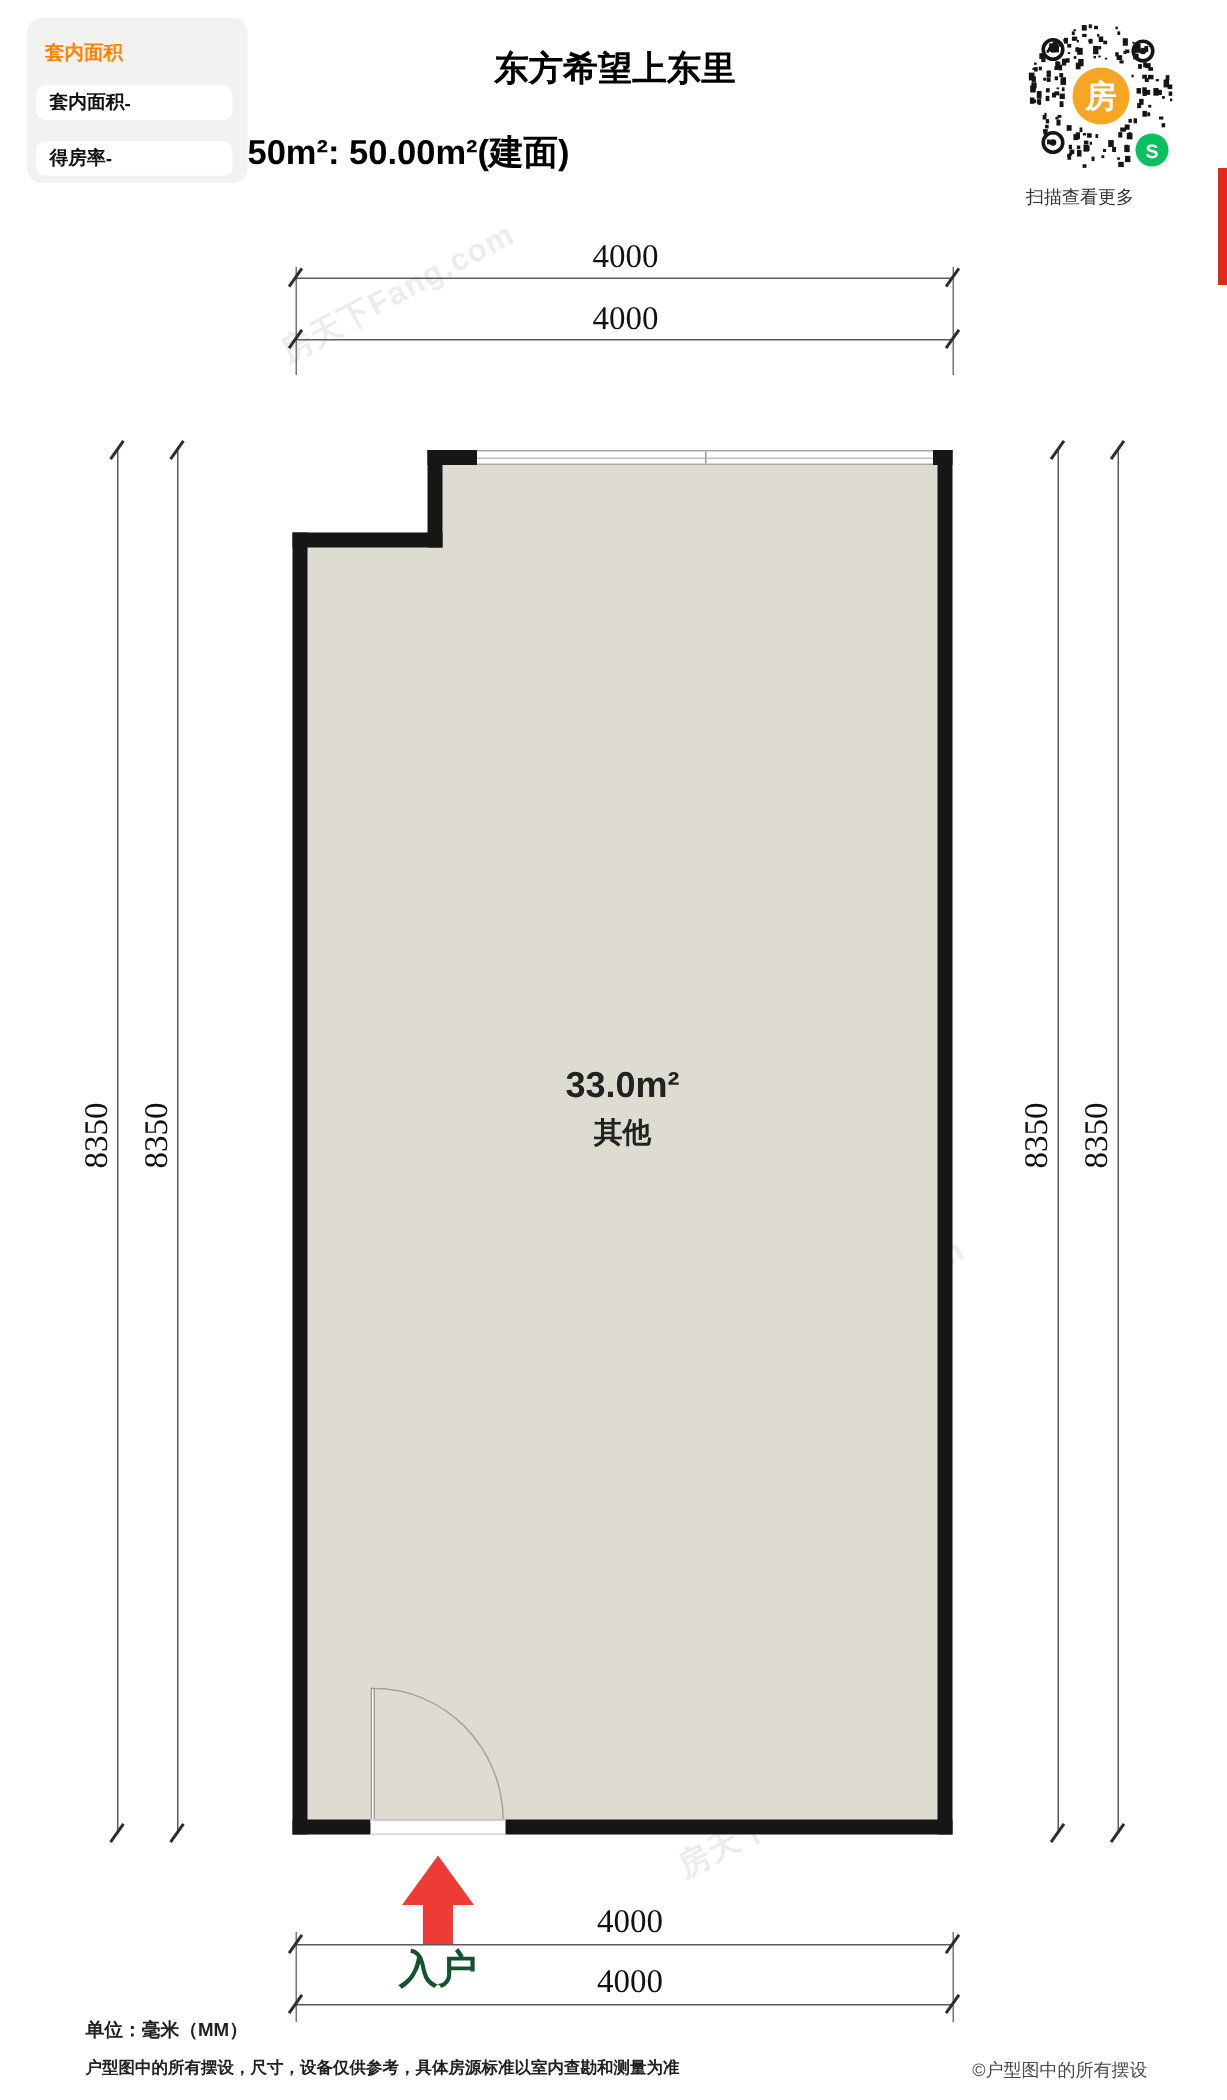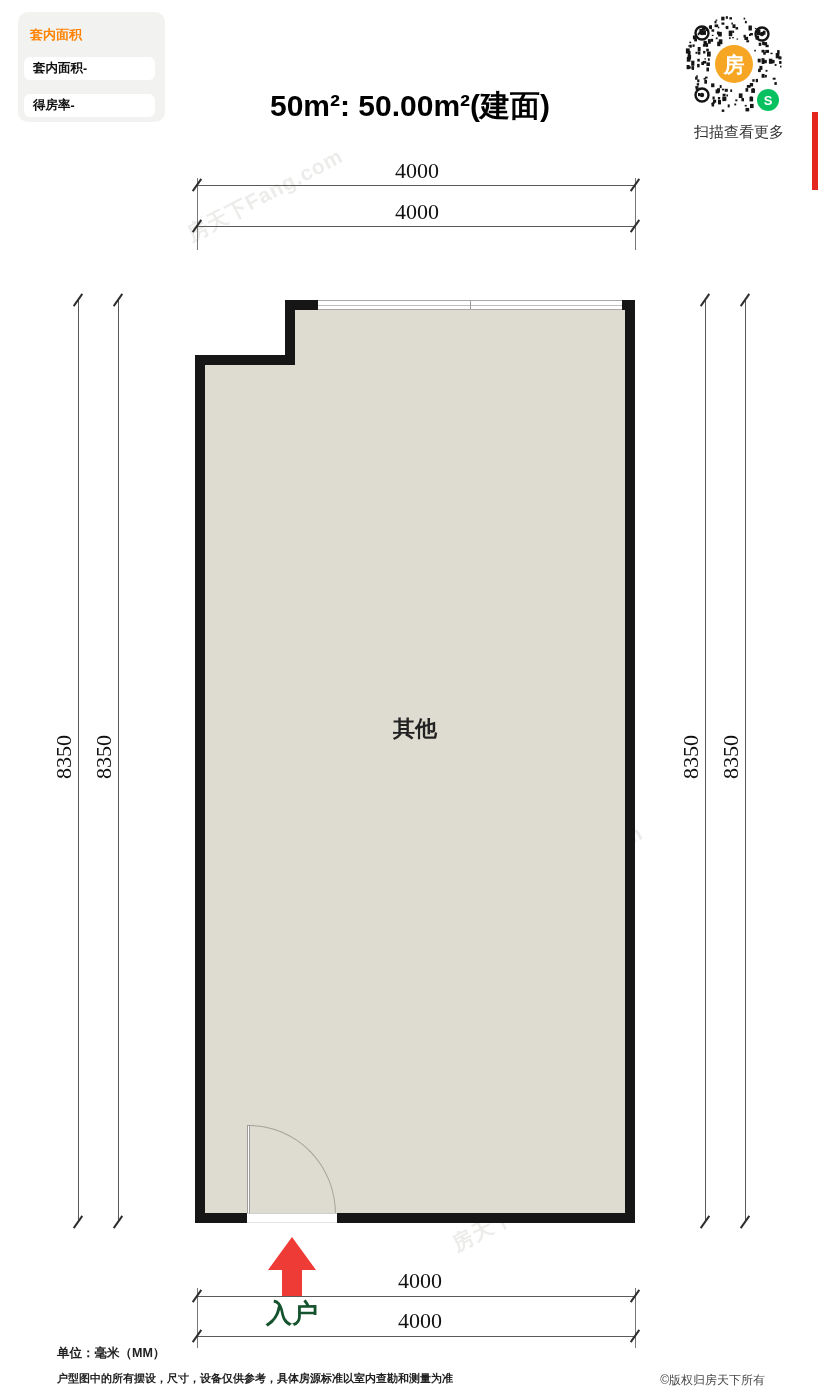--- a/index.html
+++ b/index.html
@@ -11,27 +11,27 @@
               background:#f2f2f0;border-radius:10px;}
   .eval-title{position:absolute;left:12px;top:14px;font-size:13px;font-weight:700;color:#ff8200;}
   .eval-row{position:absolute;left:6px;width:131px;height:23px;background:#fff;border-radius:6px;
             display:flex;align-items:center;padding:0 9px;
             box-sizing:border-box;font-size:12.5px;font-weight:700;color:#111;}
   .eval-row.r1{top:45px;} .eval-row.r2{top:82px;}
 
   
   .hd-title{position:absolute;left:165px;width:490px;top:30px;text-align:center;
             font-size:23px;font-weight:700;color:#000;}
-  .hd-sub{position:absolute;left:165px;width:490px;top:86px;text-align:center;
-          font-size:30px;font-weight:700;color:#000;}
+  .hd-sub{position:absolute;left:165px;width:490px;top:86px;
+          font-size:23px;font-weight:700;color:#000;}
 
   
   .qr-wrap{position:absolute;left:684px;top:14px;width:100px;height:100px;}
-  .qr-caption{position:absolute;left:684px;top:123px;width:100px;text-align:right;
-              font-size:15px;color:#333;}
+  .qr-caption{position:absolute;left:684px;top:123px;width:100px;text-align:left;
+              font-size:12px;color:#333;}
 
   
   .red-bar{position:absolute;left:812px;top:112px;width:6px;height:78px;background:#e5261f;}
 
   
   .dim-h{position:absolute;height:1px;background:#5a5a5a;}
   .dim-v{position:absolute;width:1px;background:#5a5a5a;}
   .ext{background:#777;}
   .tk{position:absolute;width:15px;height:2px;background:#2e2e2e;
       transform:translate(-50%,-50%) rotate(-55deg);}
@@ -56,21 +56,21 @@
   .window .tick{position:absolute;left:152px;top:0;width:1px;height:8px;background:#9a9a9a;}
   .door-gap{position:absolute;left:52px;top:913px;width:90px;height:10px;background:#fff;
             border-top:1px solid #cfcfcf;border-bottom:1px solid #e5e5e5;box-sizing:border-box;}
   .door-leaf{position:absolute;left:52px;top:825px;width:3px;height:90px;background:#fff;
              border:1px solid #9c9c9c;box-sizing:border-box;}
   .door-arc{position:absolute;left:54px;top:825px;width:87px;height:89px;
             border-top:1.5px solid #a3a39b;border-right:1.5px solid #a3a39b;
             border-top-right-radius:100% 100%;box-sizing:border-box;}
   .room-label{position:absolute;left:0;top:410px;width:440px;text-align:center;color:#222;}
   .room-area{font-size:24px;font-weight:600;}
-  .room-name{font-size:22px;font-weight:600;margin-top:4px;}
+  .room-name{font-size:19px;font-weight:600;margin-top:4px;}
 
   
   .entry-arrow{position:absolute;left:260px;top:1235px;}
   .entry-label{position:absolute;left:292px;top:1313px;transform:translate(-50%,-50%);
                font-size:26px;font-weight:700;color:#14532d;white-space:nowrap;}
 
   
   .wm{position:absolute;font-size:21px;letter-spacing:1px;color:rgba(105,105,92,0.13);
       transform:translate(-50%,-50%) rotate(-28deg);white-space:nowrap;font-weight:600;}
 
@@ -100,20 +100,21 @@
     <div class="eval-row r1">
       <span>套内面积</span>
       <span>-</span>
     </div>
     <div class="eval-row r2">
       <span>得房率</span>
       <span>-</span>
     </div>
   </div>
 
+  <div class="hd-title">东方希望上东里</div>
   <div class="hd-sub">50m²: 50.00m²(建面)</div>
 
   <div class="qr-wrap">
     <svg width="100" height="100" viewBox="0 0 100 100">
       <g id="qr-dots" fill="#151515">
           <rect x="19.5" y="27.1" width="3.4" height="4.5"></rect>
           <rect x="66.1" y="82.5" width="2.1" height="2.6"></rect>
           <rect x="73.1" y="21.8" width="2.0" height="3.0"></rect>
           <rect x="48.2" y="16.7" width="1.9" height="2.2"></rect>
           <rect x="33.9" y="12.7" width="1.4" height="1.6"></rect>
@@ -341,26 +342,27 @@
       </div>
     <div class="wall w-right"></div>
     <div class="wall w-bottom"></div>
     <div class="wall w-left"></div>
     <div class="wall w-notch-v"></div>
     <div class="wall w-notch-h"></div>
     <div class="door-arc"></div>
     <div class="door-leaf"></div>
     <div class="door-gap"></div>
     <div class="room-label">
+      <div class="room-area">33.0m²</div>
       <div class="room-name">其他</div>
     </div>
   </div>
 
   <svg class="entry-arrow" width="64" height="64" viewBox="0 0 64 64">
     <polygon points="32,2 56,35 42,35 42,61 22,61 22,35 8,35" fill="#ef3b36"></polygon>
   </svg>
   <span class="entry-label">入户</span>
 
   <div class="ft-unit">单位：毫米（MM）</div>
   <div class="ft-disc">户型图中的所有摆设，尺寸，设备仅供参考，具体房源标准以室内查勘和测量为准</div>
-  <div class="ft-copy">©版权归房天下所有</div>
+  <div class="ft-copy">©户型图中的所有摆设</div>
 
 </div>
 
 </body></html>

